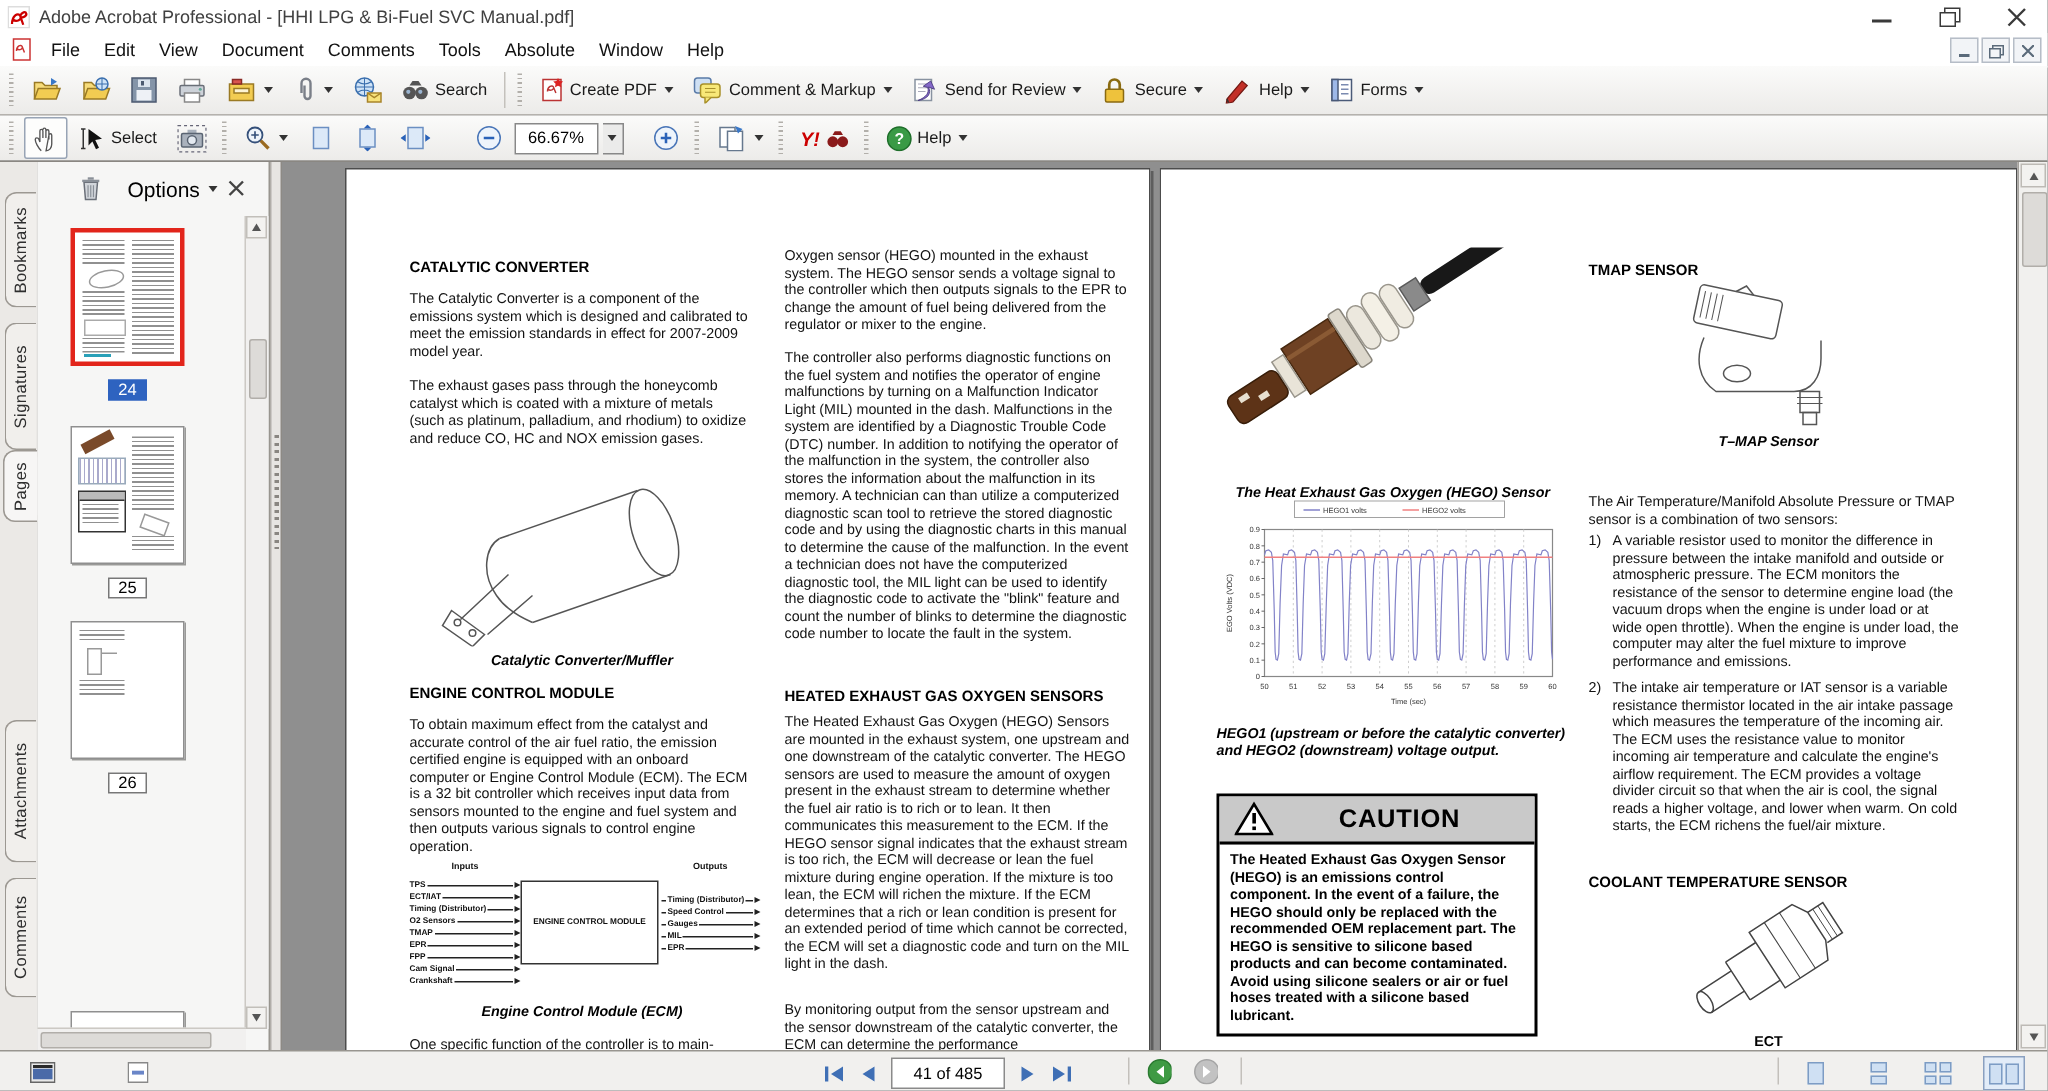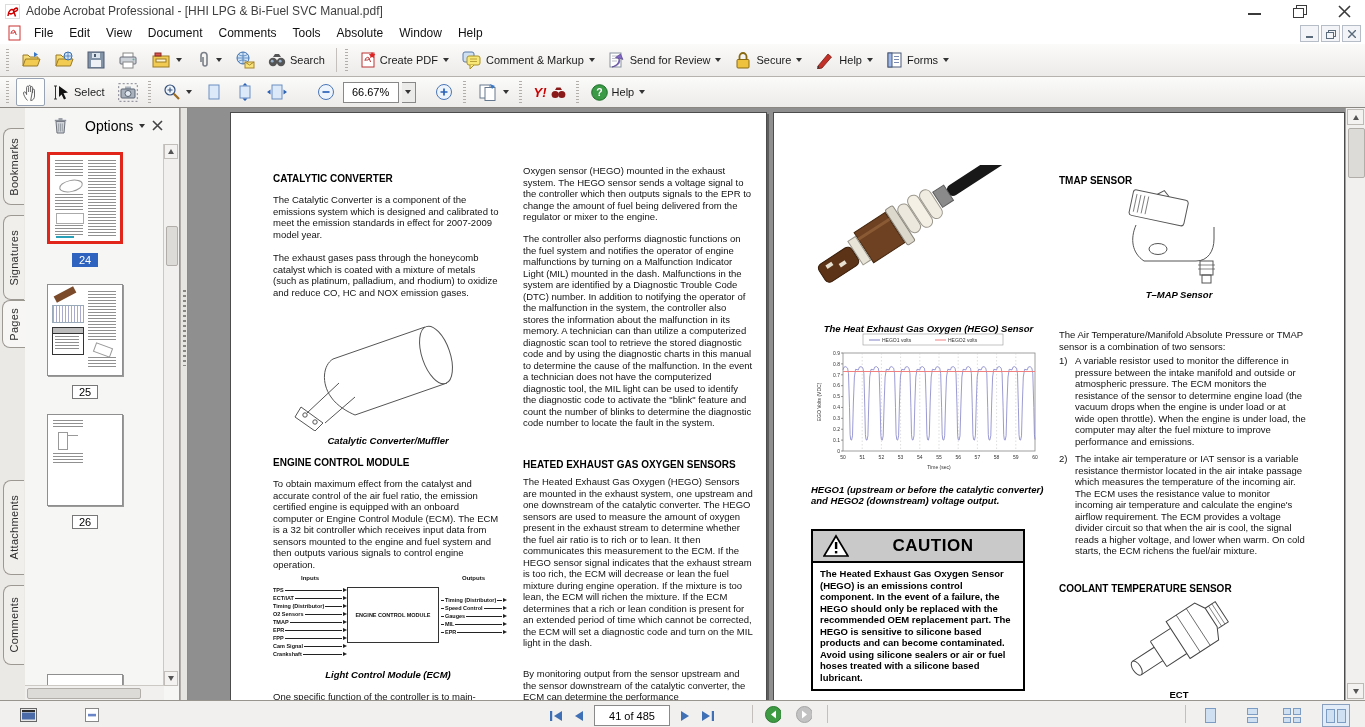--- a/index.html
+++ b/index.html
@@ -559,21 +559,21 @@
               </div>
             <div class="erow">
                 <span class="eln fix"></span>
                 <span class="elbl">EPR</span>
                 <span class="eln"></span>
                 <span class="ear"></span>
               </div>
           </div>
         </div>
 
-        <div class="pcap" style="top:556px">Light Control Module (ECM)</div>
+        <div class="pcap" style="top:556px">Engine Control Module (ECM)</div>
         <div class="pp" style="top:578px;width:228px">One specific function of the controller is to main-</div>
       </div>
 
       <div class="col" style="left:292px;width:232px">
         <div class="pp" style="top:52px;width:230px">Oxygen sensor (HEGO) mounted in the exhaust system.  The HEGO sensor sends a voltage signal to the controller which then outputs signals to the EPR to change the amount of fuel being delivered from the regulator or mixer to the engine.</div>
         <div class="pp" style="top:120px;width:230px">The controller also performs diagnostic functions on the fuel system and notifies the operator of engine malfunctions by turning on a Malfunction Indicator Light (MIL) mounted in the dash.  Malfunctions in the system are identified by a Diagnostic Trouble Code (DTC) number.  In addition to notifying the operator of the malfunction in the system, the controller also stores the information about the malfunction in its memory.  A technician can than utilize a computerized diagnostic scan tool to retrieve the stored diagnostic code and by using the diagnostic charts in this manual to determine the cause of the malfunction. In the event a technician does not have the computerized diagnostic tool, the MIL light can be used to identify the diagnostic code to activate the "blink" feature and count the number of blinks to determine the diagnostic code number to locate the fault in the system.</div>
         <div class="ph" style="top:346px">HEATED EXHAUST GAS OXYGEN SENSORS</div>
         <div class="pp" style="top:363px;width:230px">The Heated Exhaust Gas Oxygen (HEGO) Sensors are mounted in the exhaust system, one upstream and one downstream of the catalytic converter.  The HEGO sensors are used to measure the amount of oxygen present in the exhaust stream to determine whether the fuel air ratio is to rich or to lean.  It then communicates this measurement to the ECM.  If the HEGO sensor signal indicates that the exhaust stream is too rich, the ECM will decrease or lean the fuel mixture during engine operation.  If the mixture is too lean, the ECM will richen the mixture.  If the ECM determines that a rich or lean condition is present for an extended period of time which cannot be corrected, the ECM will set a diagnostic code and turn on the MIL light in the dash.</div>
         <div class="pp" style="top:555px;width:230px">By monitoring output from the sensor upstream and the sensor downstream of the catalytic converter, the ECM can determine the performance</div>
       </div>

